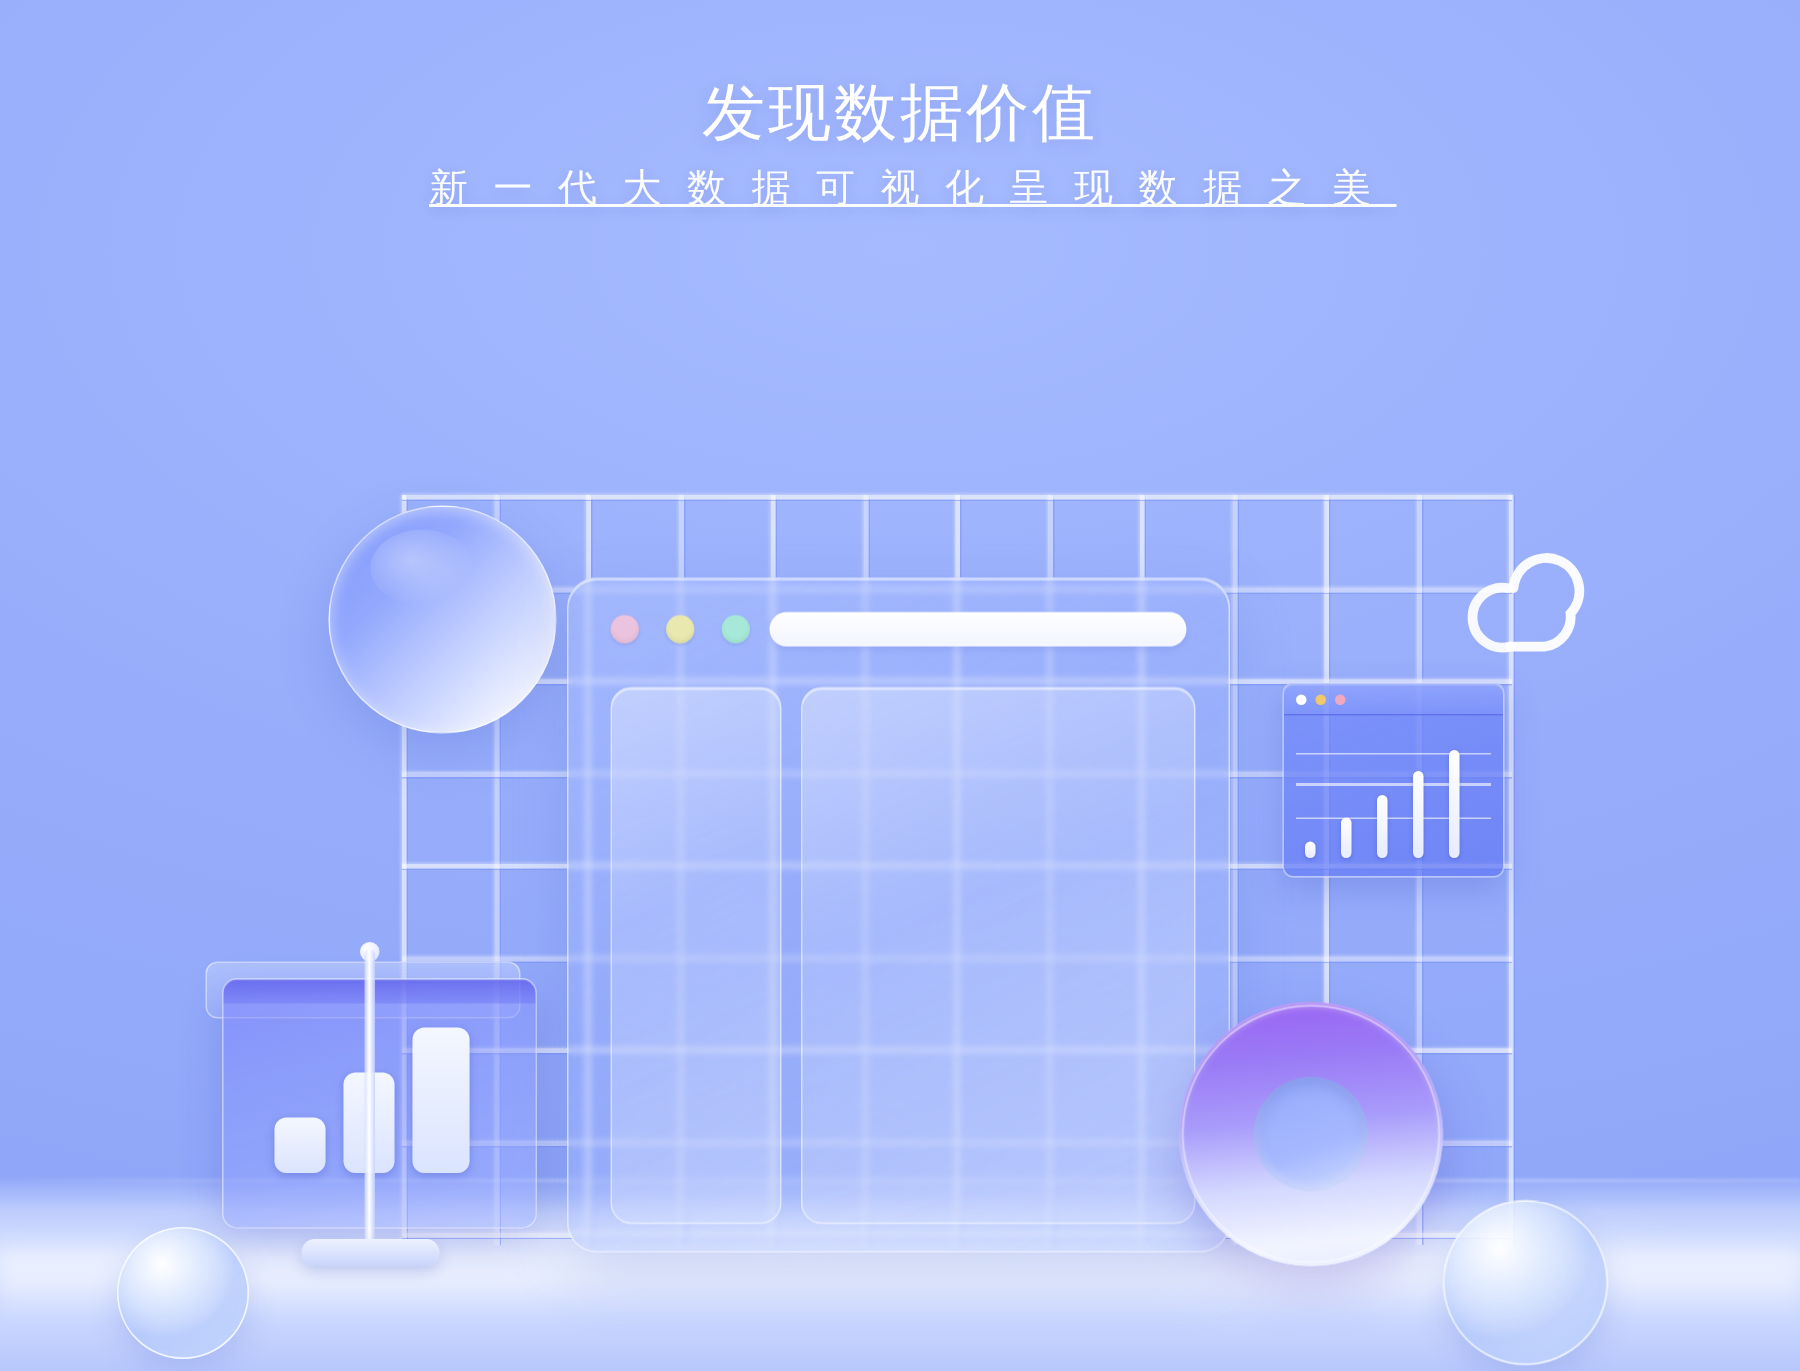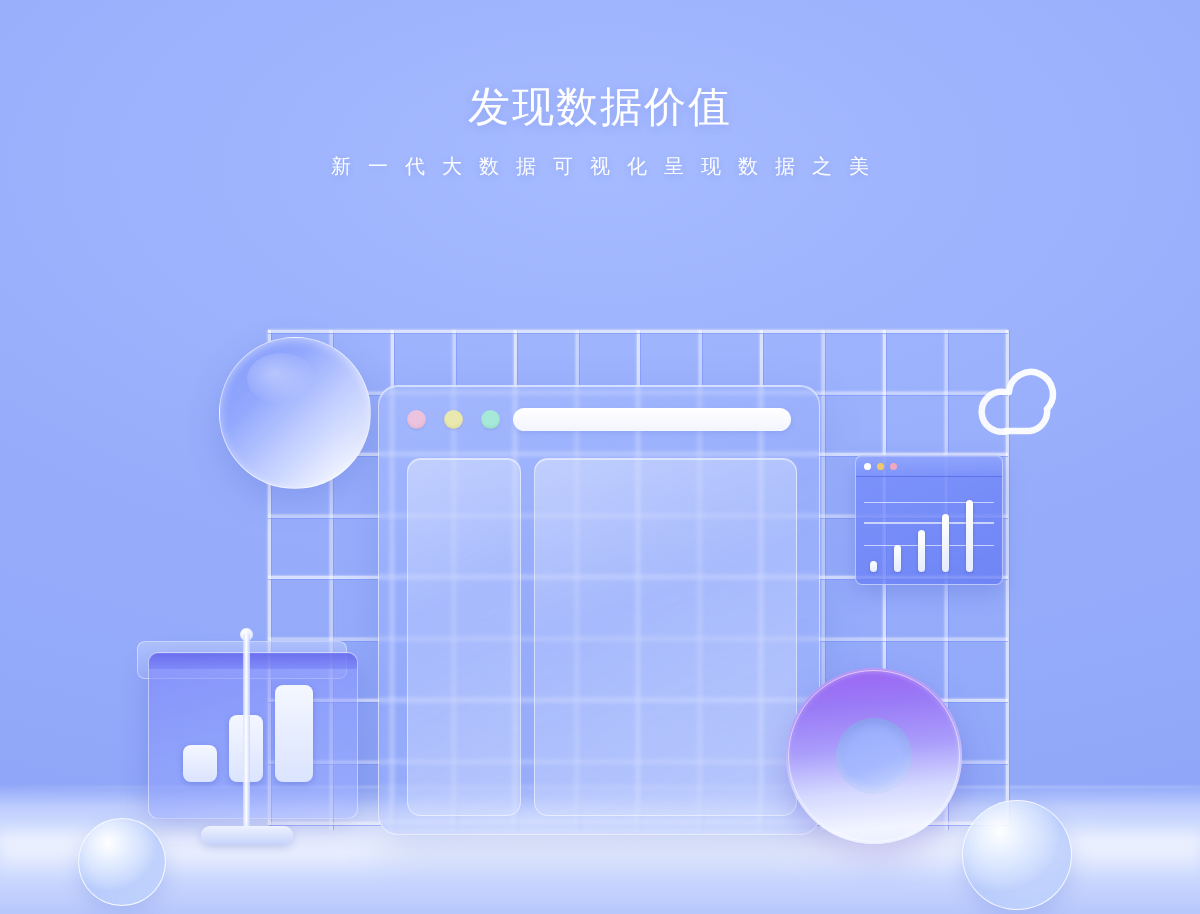--- a/index.html
+++ b/index.html
@@ -163,31 +163,32 @@
   }
   .donut-rim{position:absolute;left:2px;top:2px;right:2px;bottom:2px;border-radius:50%;
     border:1.5px solid rgba(255,255,255,.55);}
 
   
   .cloud{position:absolute;left:975px;top:365px;width:92px;height:72px;}
 
   
   .hero{position:absolute;left:0;right:0;top:0;text-align:center;z-index:20;}
   .eyebrow{
-    margin-top:86px;font-size:42px;color:#ffffff;letter-spacing:2px;line-height:1;
+    margin-top:54px;font-size:42px;color:#ffffff;letter-spacing:2px;line-height:1;
     text-shadow:0 2px 10px rgba(60,80,180,.18);font-weight:400;
   }
   .headline{
     margin-top:22px;font-size:96px;font-weight:bold;color:#ffffff;line-height:1.05;
     letter-spacing:1px;text-shadow:0 6px 26px rgba(60,80,180,.28);
   }
   .tagline{
-    margin-top:28px;font-size:20px;color:#ffffff;letter-spacing:17px;
+    margin-top:16px;font-size:26px;color:#ffffff;letter-spacing:17px;
     text-indent:17px;line-height:1;opacity:.96;
     text-shadow:0 2px 10px rgba(60,80,180,.20);
+    text-decoration:underline;
   }
 </style>
 </head>
 <body>
 
 <div class="stage">
 
   <div class="floor">
     <div class="floor-line" style="bottom:126px;"></div>
     <div class="floor-sheen"></div>

